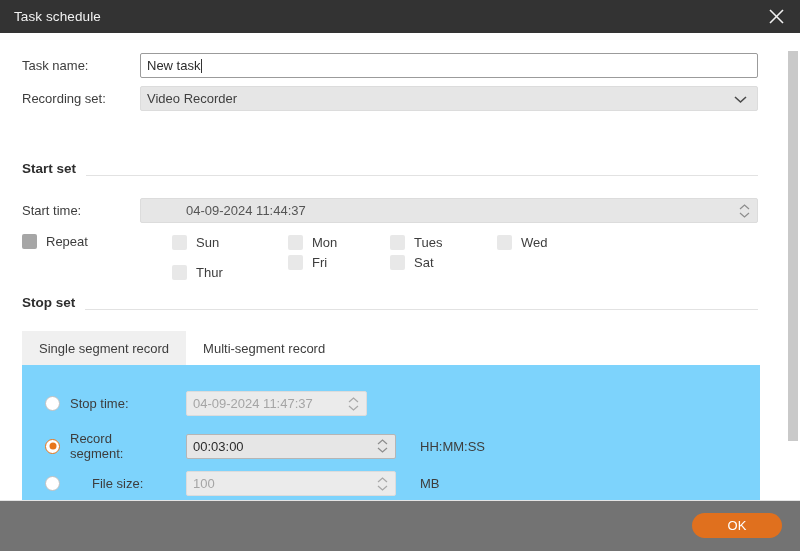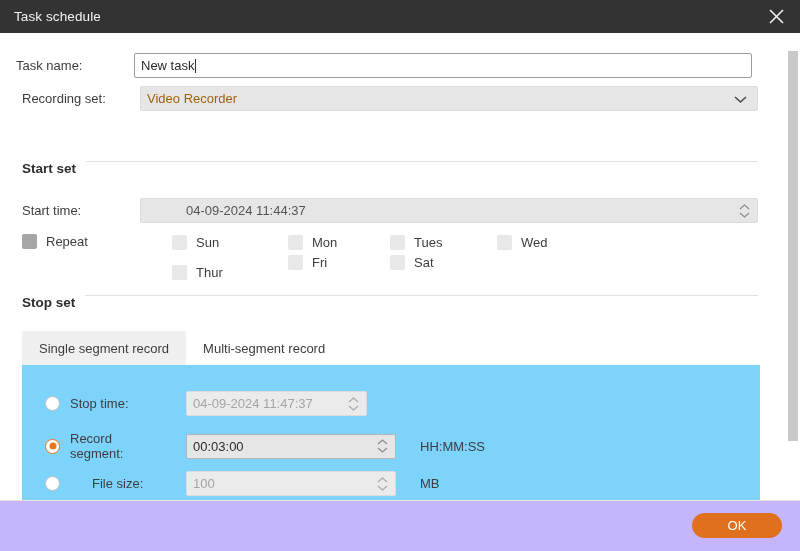--- a/index.html
+++ b/index.html
@@ -96,21 +96,21 @@
     width: 1px; height: 14px;
     background: #333;
     margin-left: 1px;
   }
   .sel {
     height: 25px;
     background: #e6e6e6;
     border: 1px solid #dcdcdc;
     border-radius: 2px;
     font-size: 13px;
-    color: #a16207;
+    color: #404040;
     display: flex;
     align-items: center;
     padding: 0 6px;
     position: relative;
   }
   .sel .chev { position:absolute; right: 10px; top: 50%; transform: translateY(-50%); }
 
   .spinbox {
     height: 25px;
     background: #e6e6e6;
@@ -127,21 +127,21 @@
   .spinbox.disabled { color: #a5a5a5; background:#ebebeb; border-color:#dcdcdc; }
   .spin-arrows {
     position: absolute; right: 7px; top: 50%; transform: translateY(-50%);
     display: flex; flex-direction: column; align-items: center; gap: 2px;
   }
 
   
   .section {
     position: absolute;
     display: flex;
-    align-items: flex-start;
+    align-items: flex-end;
     width: 736px;
   }
   .section-title {
     font-size: 13.5px;
     font-weight: bold;
     color: #2e2e2e;
     white-space: nowrap;
     padding-right: 10px;
   }
   .section-rule {
@@ -210,21 +210,21 @@
     height: 165px;
     background: #7dd3fc;
   }
 
   
   .footer {
     position: absolute;
     left: 0; bottom: 0;
     width: 800px;
     height: 51px;
-    background: #c4b5fd;
+    background: #737373;
     border-top: 1px solid #e4e4e4;
   }
   .ok-btn {
     position: absolute;
     right: 18px; top: 12px;
     width: 90px; height: 25px;
     background: #e0701e;
     border-radius: 13px;
     color: #ffffff;
     font-size: 13px;
@@ -253,21 +253,21 @@
   </div>
 
   <div class="body">
 
     <div class="scrollbar-track">
       <div class="scrollbar-thumb"></div>
     </div>
 
     <div class="content">
 
-      <div class="row" style="left:16px; top:20px; width:736px;">
+      <div class="row" style="left:22px; top:20px; width:736px;">
         <div class="lbl" style="width:118px;">Task name:</div>
         <div class="tinput" style="width:618px;">
           <span>New task</span>
             <span class="caret"></span>
         </div>
       </div>
 
       <div class="row" style="left:22px; top:53px; width:736px;">
         <div class="lbl" style="width:118px;">Recording set:</div>
         <div class="sel" style="width:618px;">

